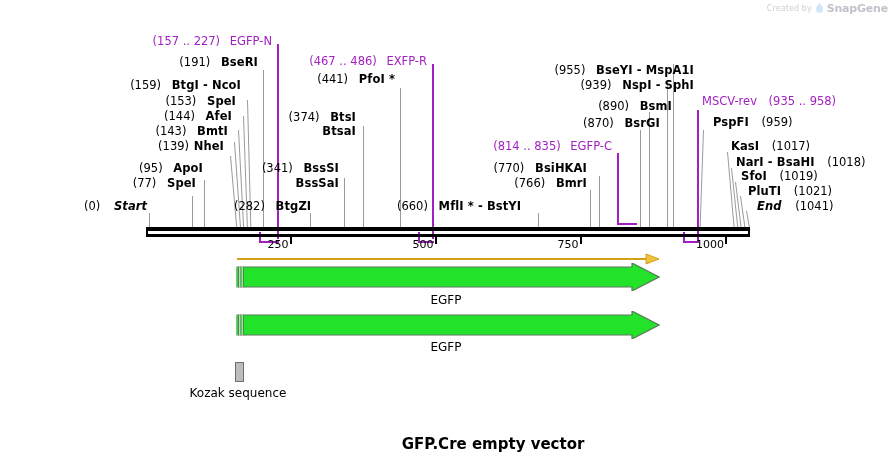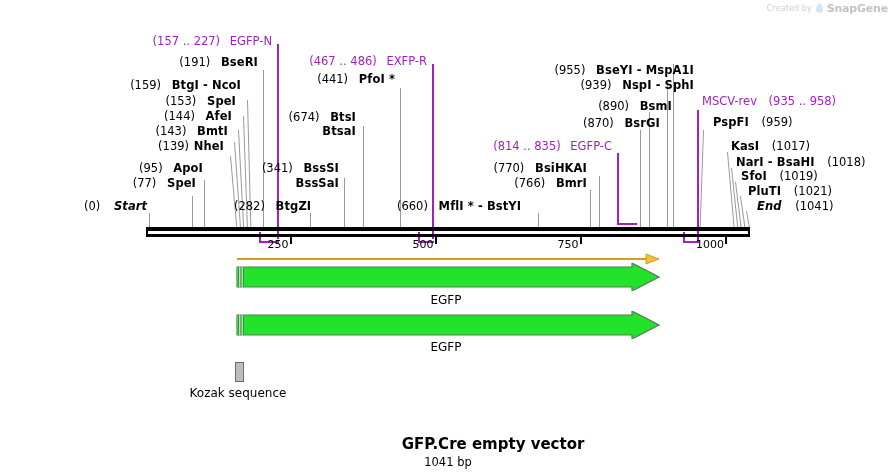--- a/index.html
+++ b/index.html
@@ -256,21 +256,21 @@
     <span class="pos">(77)</span>
     <span class="enz" style="margin-left:7px;">SpeI</span>
   </div>
 
   <div class="lbl" style="left:84px; top:200px;">
     <span class="pos">(0)</span>
     <span class="enz ital" style="margin-left:10px;">Start</span>
   </div>
 
   <div class="lbl r" style="left:356px; top:111px;">
-    <span class="pos">(674)</span>
+    <span class="pos">(374)</span>
     <span class="enz" style="margin-left:7px;">BtsI</span>
   </div>
   <div class="lbl r" style="left:356px; top:125px;">
     <span class="enz">BtsaI</span>
   </div>
 
   <div class="lbl r" style="left:395px; top:73px;">
     <span class="pos">(441)</span>
     <span class="enz star" style="margin-left:7px;">PfoI *</span>
   </div>
@@ -407,15 +407,14 @@
         <line x1="6.2" y1="4" x2="6.2" y2="24"></line>
       </g>
     </svg>
   </div>
   <div class="gene-label" style="left:446px; top:340px;">EGFP</div>
 
   <div class="kozak-box" style="left:235px; top:362px; width:7px; height:18px;"></div>
   <div class="kozak-label" style="left:238px; top:386px;">Kozak sequence</div>
 
   <div class="title" style="left:0; top:435px;">GFP.Cre empty vector</div>
-  <div class="subtitle" style="left:0; top:455px;">1041 bp</div>
 
 </div>
 
 </body></html>

